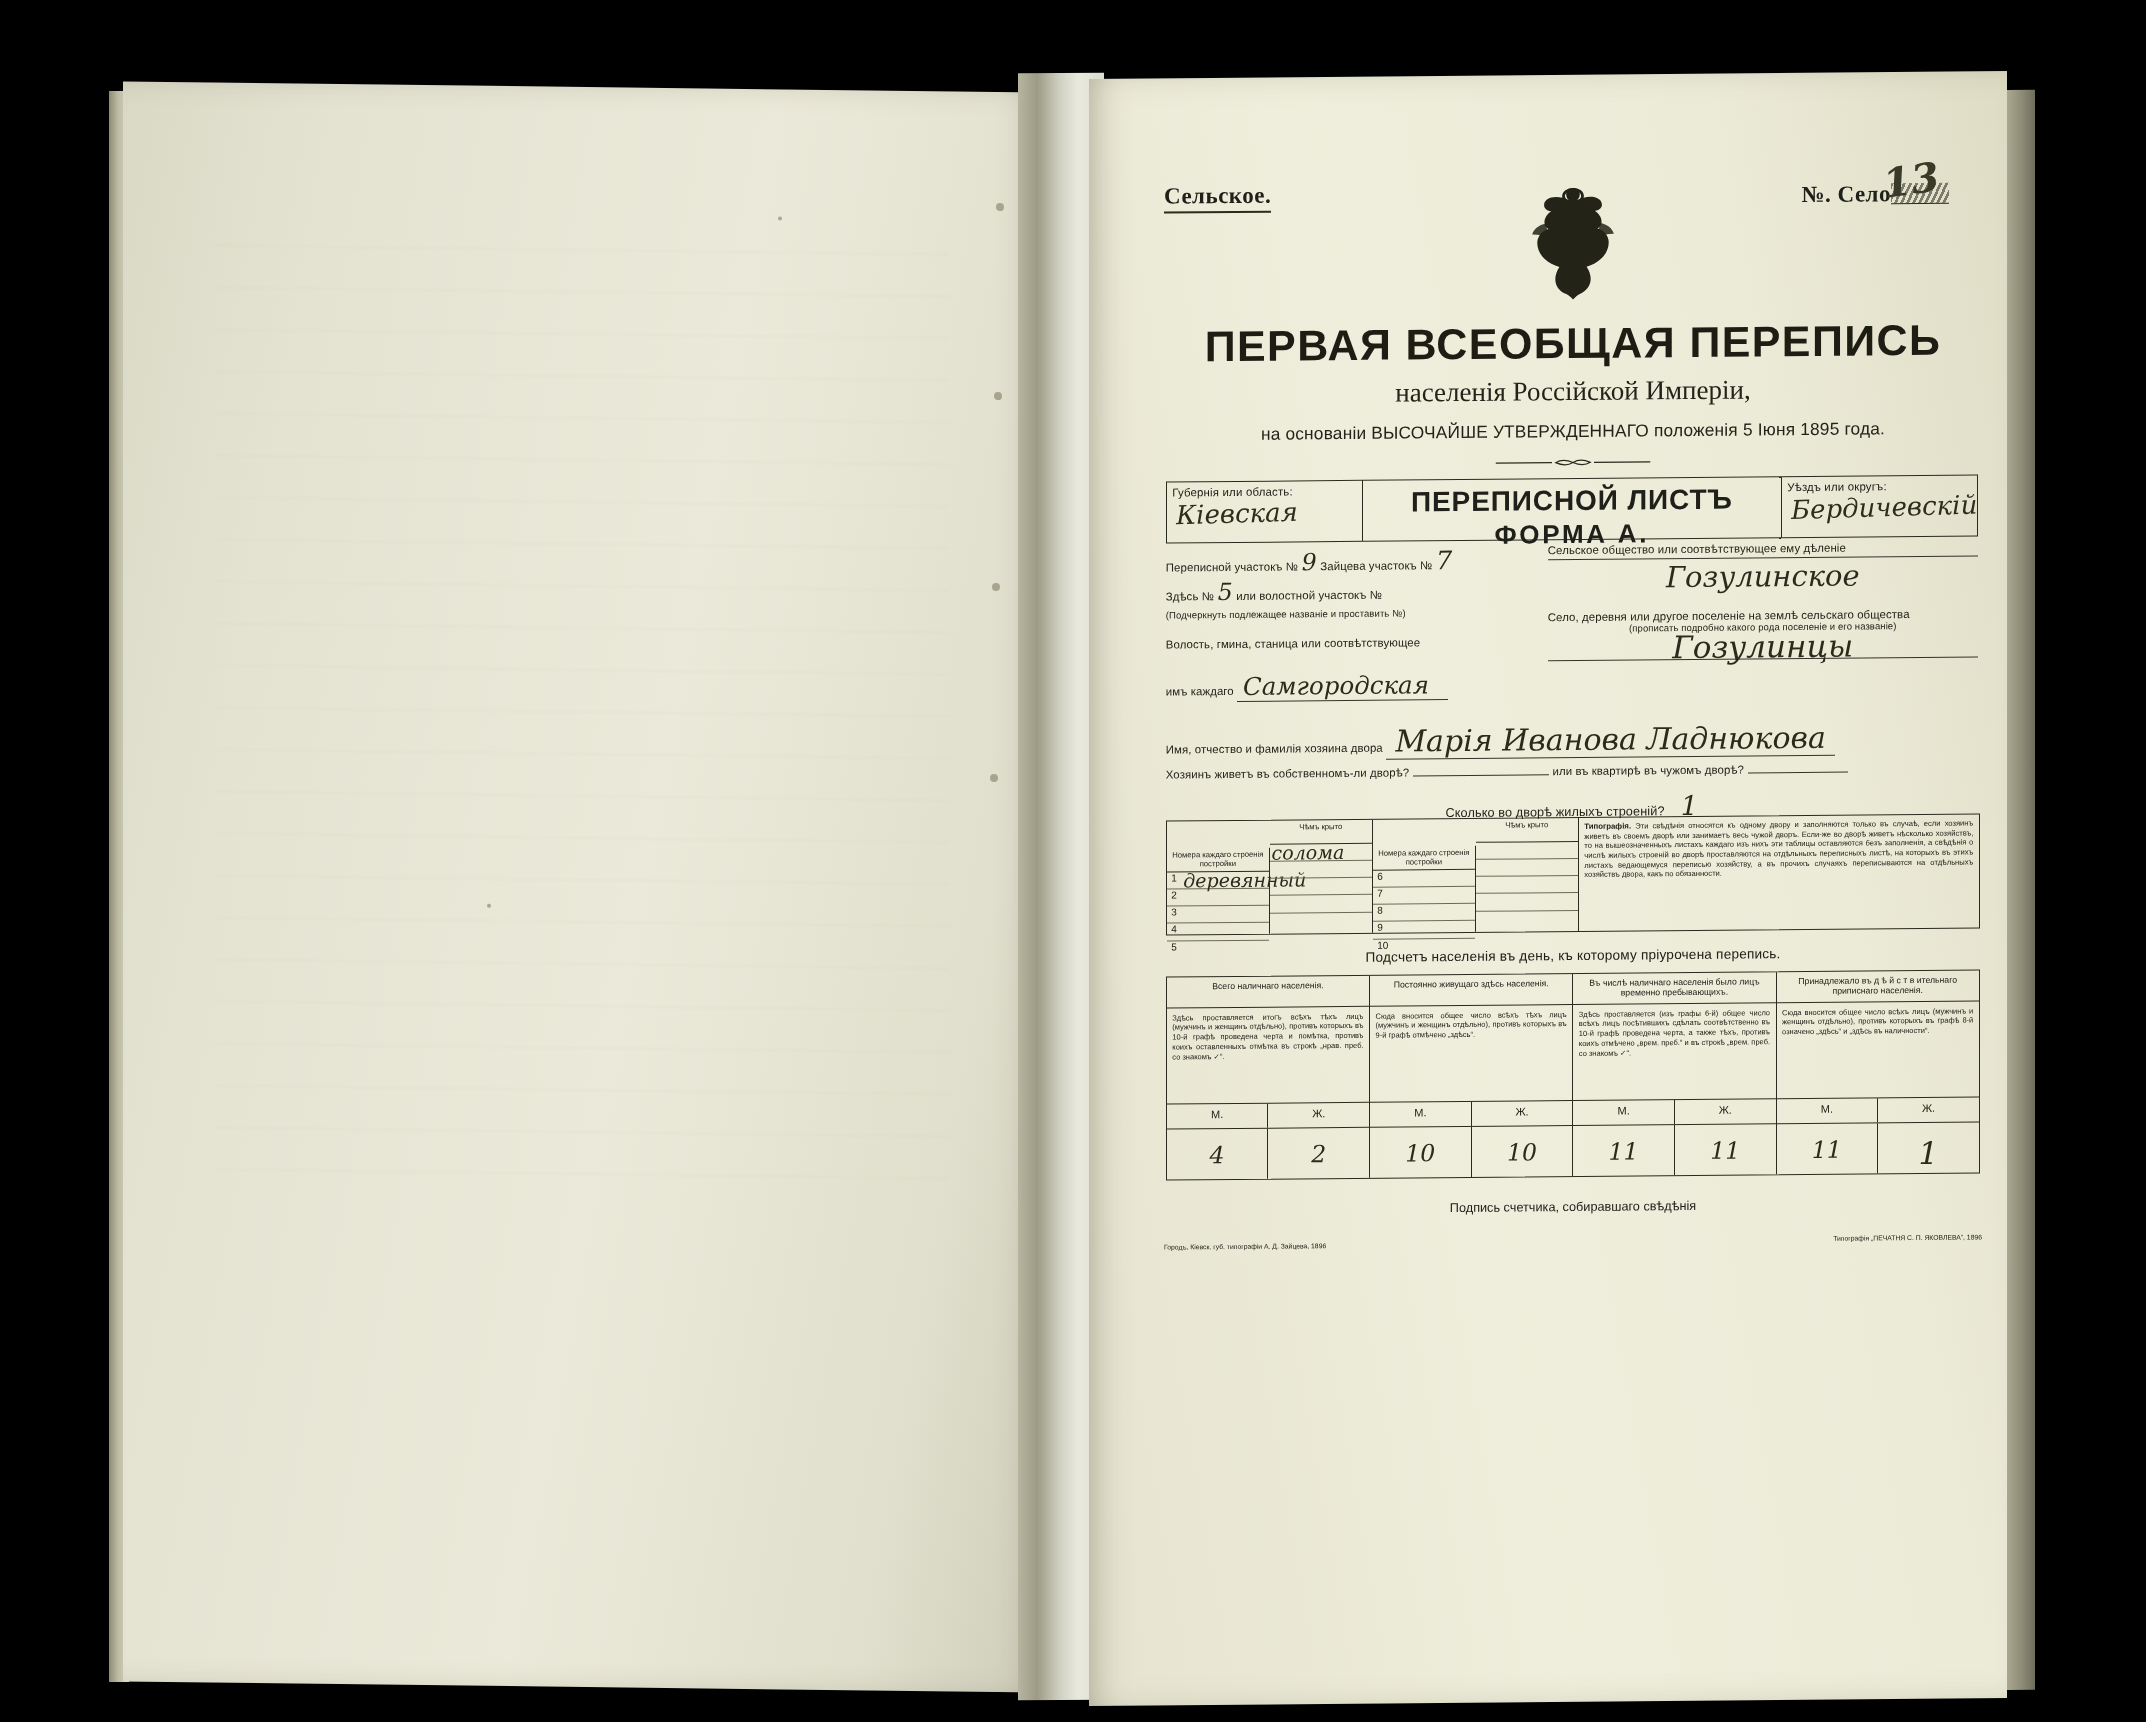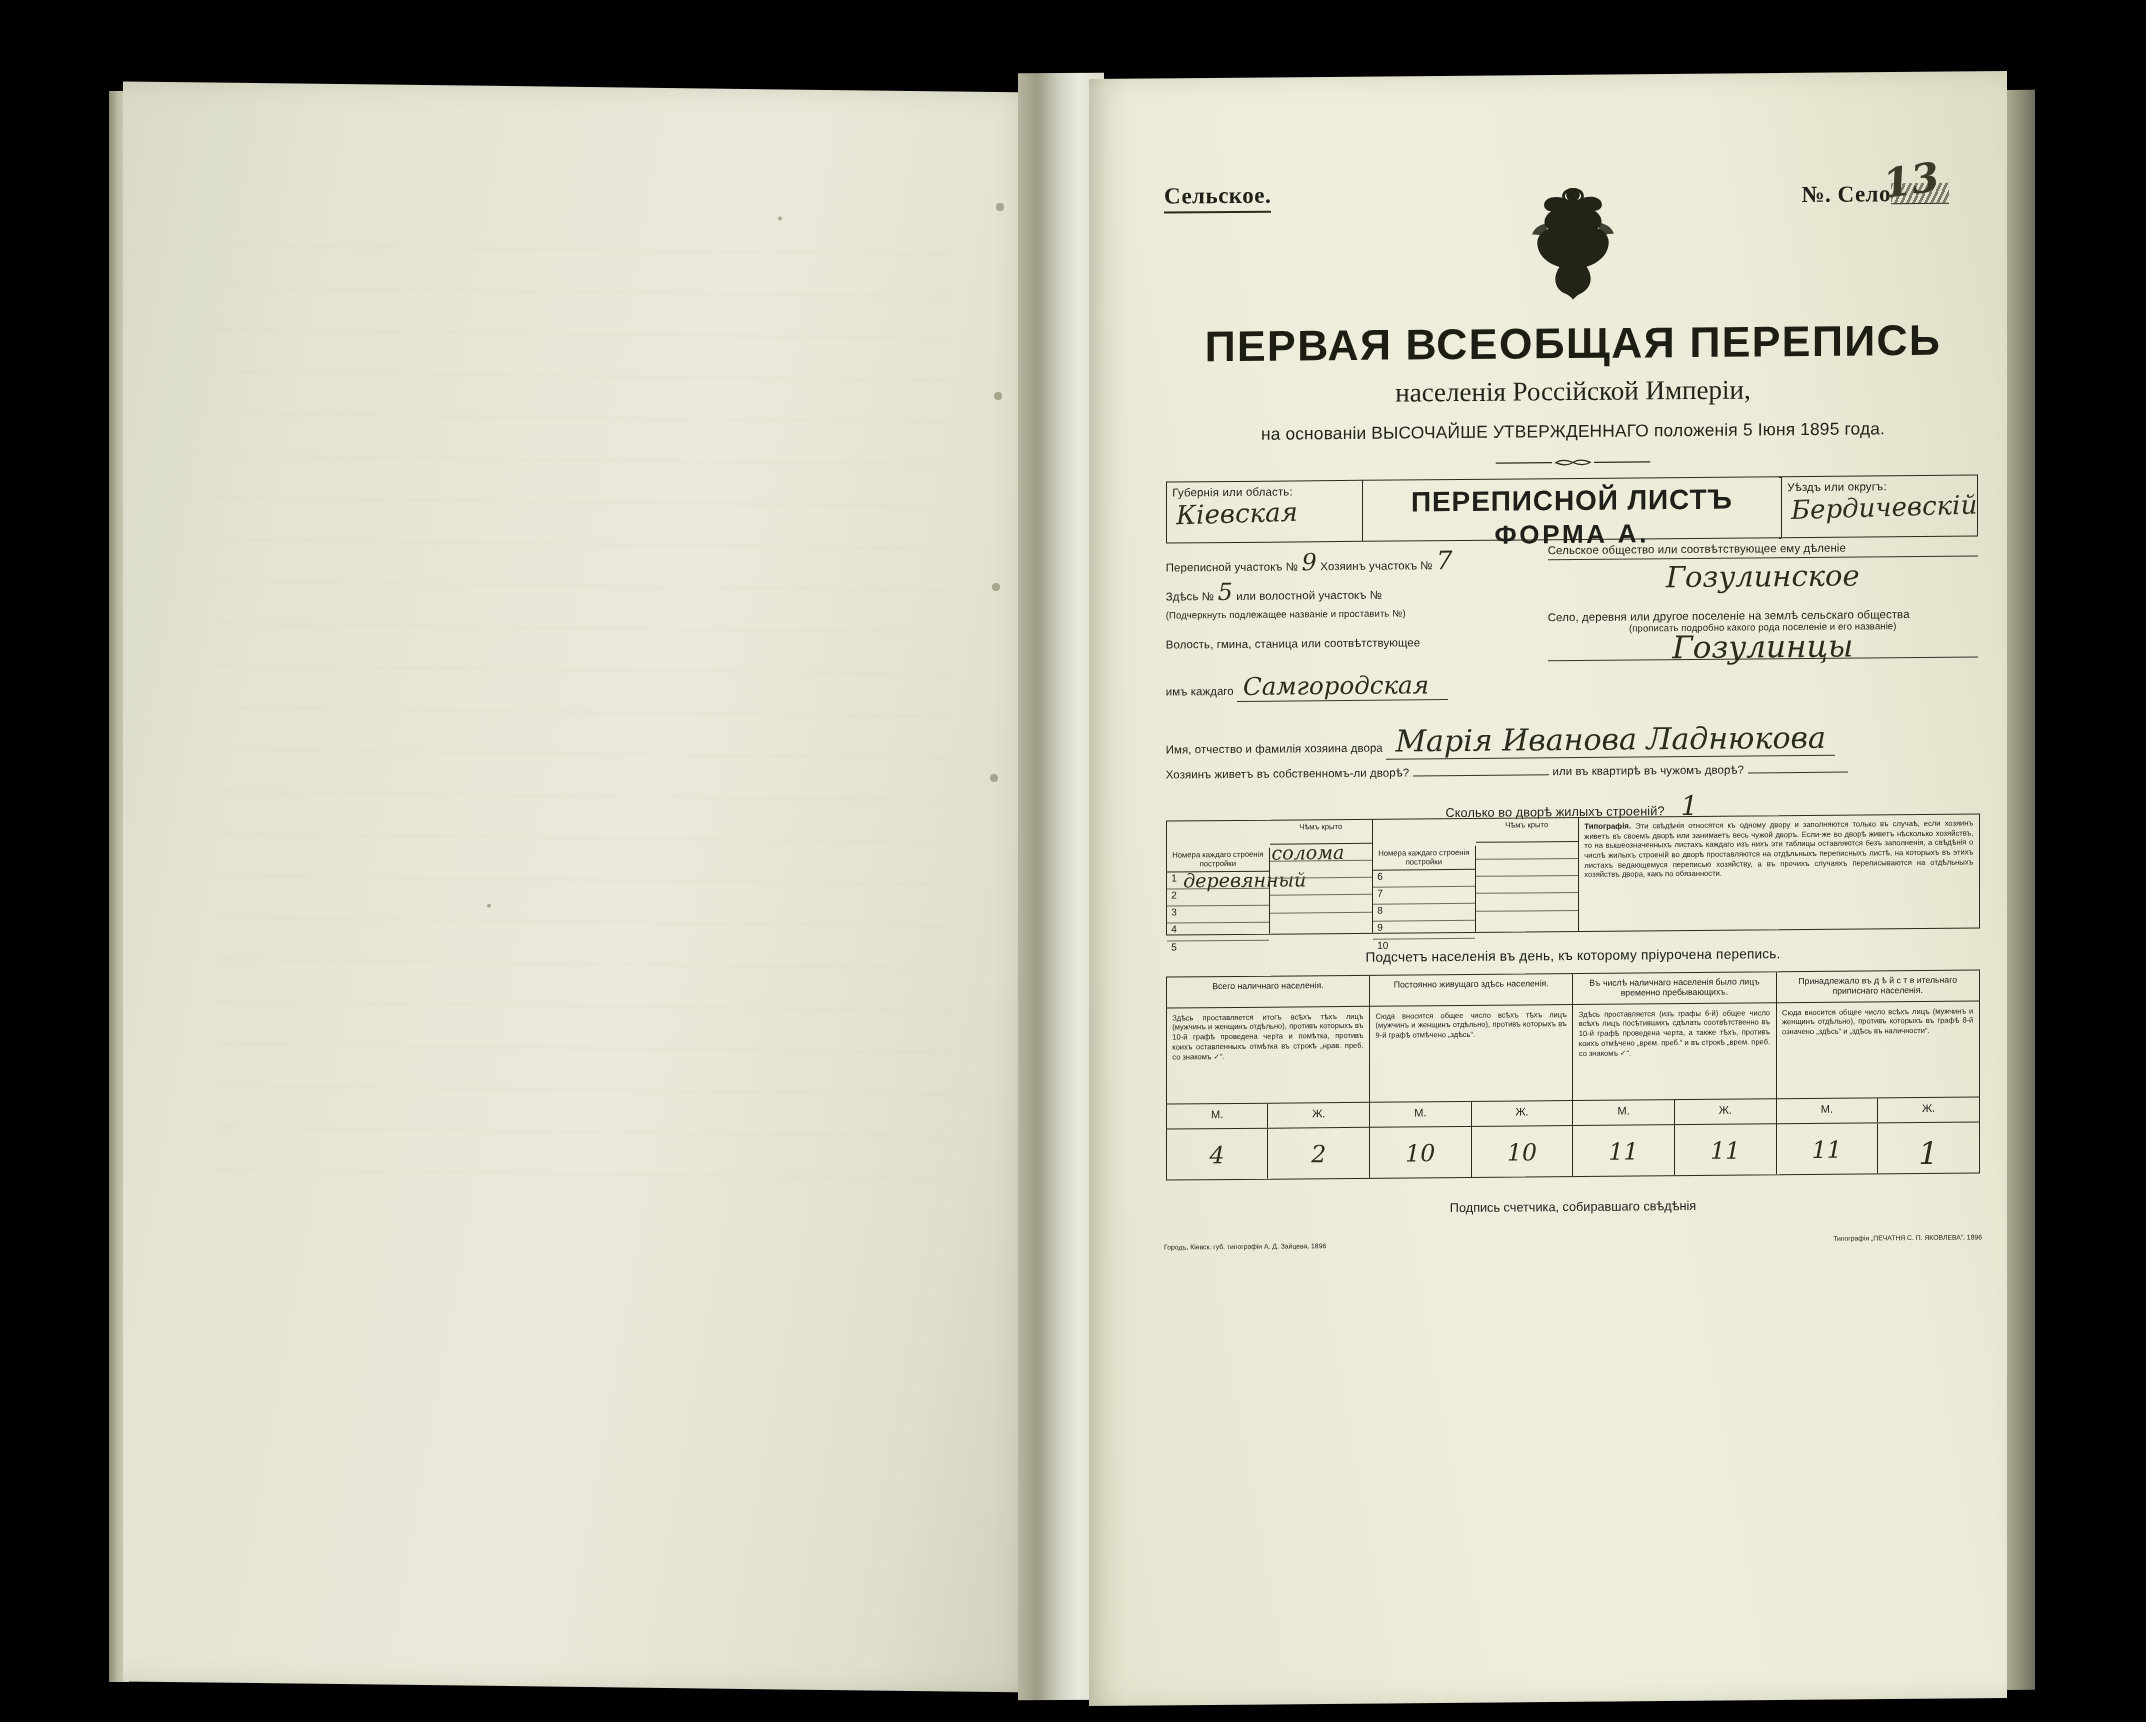--- a/index.html
+++ b/index.html
@@ -454,21 +454,21 @@
         </div>
       </div>
 
       <div class="fields">
 
         <div class="f-left">
 
           <div class="row-a">
             <span class="lbl">Переписной участокъ №</span>
             <span class="hand" style="font-size:23.6px;">9</span>
-            <span class="lbl">Хозяинъ участокъ №</span>
+            <span class="lbl">Зайцева участокъ №</span>
             <span class="hand" style="font-size:25.5px;">7</span>
           </div>
 
           <div class="row-b">
             <span class="lbl">Здѣсь №</span>
             <span class="hand" style="font-size:23.6px;">5</span>
             <span class="lbl">или волостной участокъ №</span>
             <div class="lbl lbl-sm" style="margin-top:2.7px;">(Подчеркнуть подлежащее названіе и проставить №)</div>
           </div>
 

